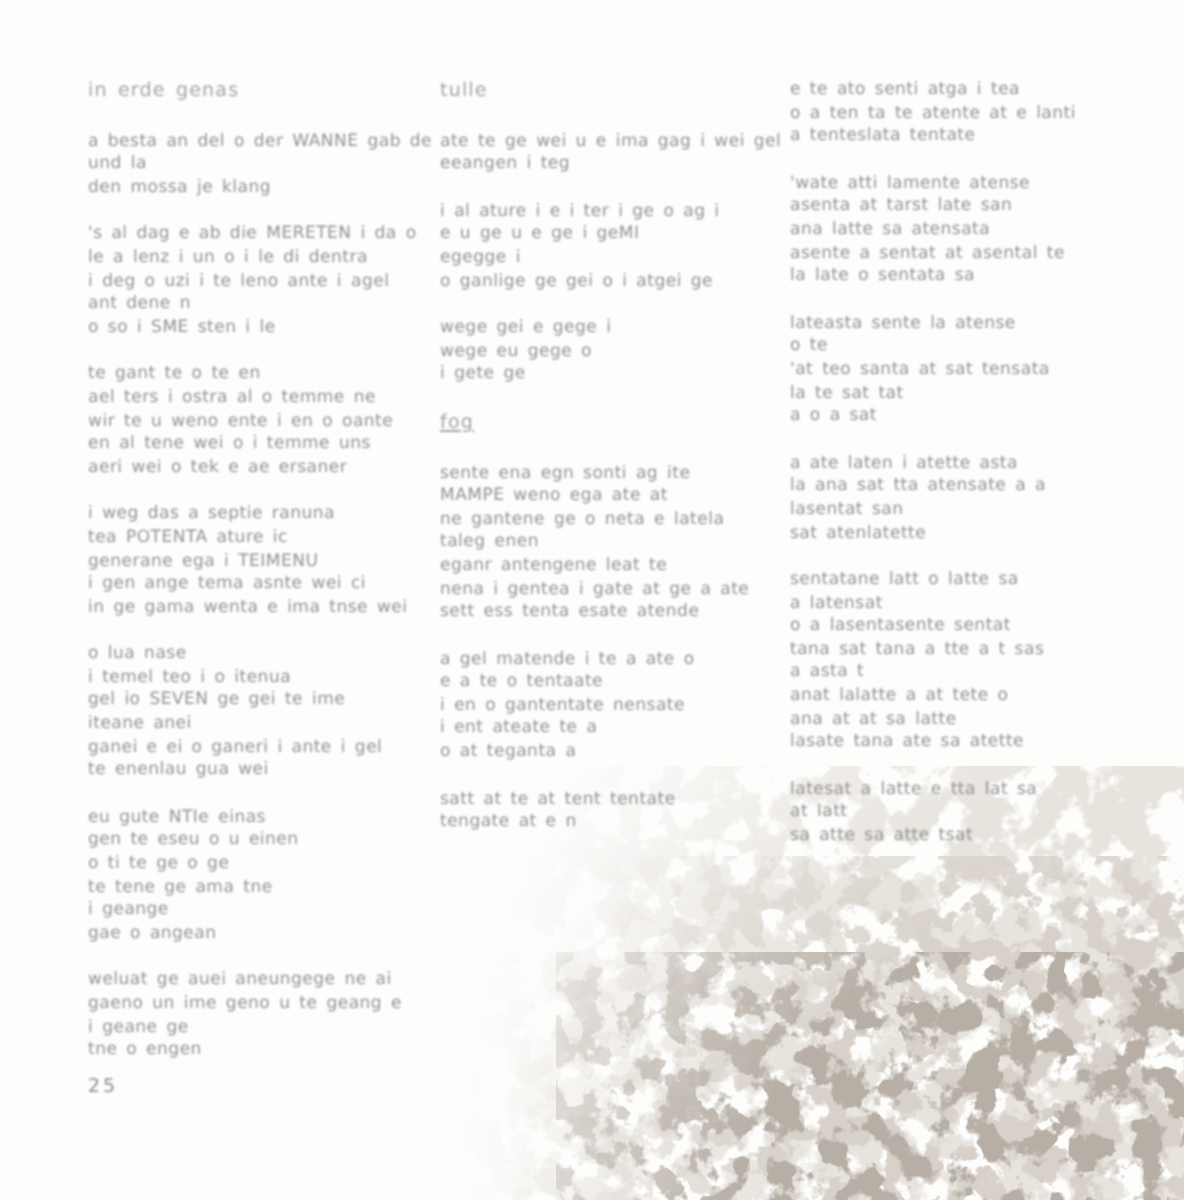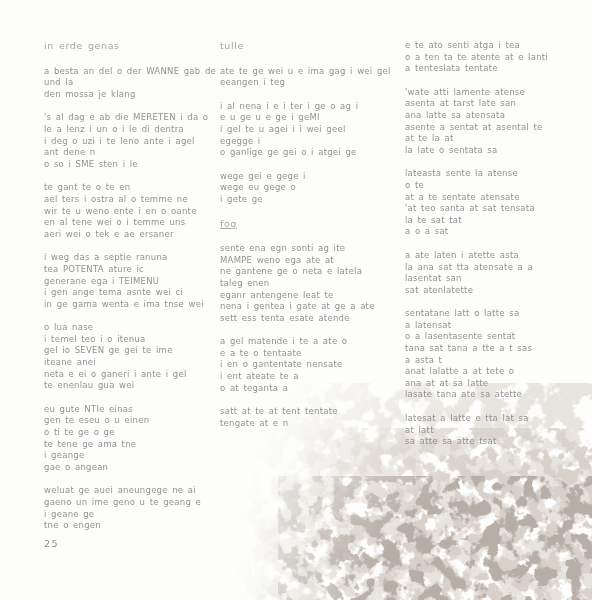--- a/index.html
+++ b/index.html
@@ -9,21 +9,21 @@
   }
   .texture{position:absolute;left:0;top:0;width:600px;height:600px;pointer-events:none;}
   .col{
     position:absolute;top:40px;width:172px;
     color:#929292;font-size:8.5px;line-height:11.6px;
     letter-spacing:.25px;word-spacing:1.5px;
     filter:blur(.62px);
   }
   .col-1{left:44px;}
   .col-2{left:220px;}
-  .col-3{left:405px;}
+  .col-3{left:395px;}
   .heading{color:#a7a5a2;font-size:9.5px;margin:0 0 14px 0;letter-spacing:.6px;}
   .heading.mid{margin-top:8px;text-decoration:underline;}
   .para{margin:0 0 12px 0;}
   .line{white-space:nowrap;overflow:hidden;max-width:172px;}
   .page-number{
     position:absolute;left:44px;top:538px;
     font-size:9.5px;color:#8d8d8d;letter-spacing:1.5px;
     filter:blur(.4px);
   }
 </style>
@@ -111,21 +111,21 @@
         <div class="line">tea POTENTA ature ic</div>
         <div class="line">generane ega i TEIMENU</div>
         <div class="line">i gen ange tema asnte wei ci</div>
         <div class="line">in ge gama wenta e ima tnse wei</div>
       </div>
       <div class="para">
         <div class="line">o lua nase</div>
         <div class="line">i temel teo i o itenua</div>
         <div class="line">gel io SEVEN ge gei te ime</div>
         <div class="line">iteane anei</div>
-        <div class="line">neta e ei o ganeri i ante i gel</div>
+        <div class="line">ganei e ei o ganeri i ante i gel</div>
         <div class="line">te enenlau gua wei</div>
       </div>
       <div class="para">
         <div class="line">eu gute NTIe einas</div>
         <div class="line">gen te eseu o u einen</div>
         <div class="line">o ti te ge o ge</div>
         <div class="line">te tene ge ama tne</div>
         <div class="line">i geange</div>
         <div class="line">gae o angean</div>
       </div>
@@ -136,23 +136,22 @@
         <div class="line">tne o engen</div>
       </div>
     </div>
   <div class="col col-2">
       <div class="heading">tulle</div>
       <div class="para">
         <div class="line">ate te ge wei u e ima gag i wei gel</div>
         <div class="line">eeangen i teg</div>
       </div>
       <div class="para">
-        <div class="line">i al nena i e i ter i ge o ag i</div>
+        <div class="line">i al ature i e i ter i ge o ag i</div>
         <div class="line">e u ge u e ge i geMI</div>
-        <div class="line">i gel te u agei i i wei geel</div>
         <div class="line">egegge i</div>
         <div class="line">o ganlige ge gei o i atgei ge</div>
       </div>
       <div class="para">
         <div class="line">wege gei e gege i</div>
         <div class="line">wege eu gege o</div>
         <div class="line">i gete ge</div>
       </div>
       <div class="heading mid">fog</div>
       <div class="para">
@@ -180,27 +179,25 @@
       <div class="para">
         <div class="line">e te ato senti atga i tea</div>
         <div class="line">o a ten ta te atente at e lanti</div>
         <div class="line">a tenteslata tentate</div>
       </div>
       <div class="para">
         <div class="line">'wate atti lamente atense</div>
         <div class="line">asenta at tarst late san</div>
         <div class="line">ana latte sa atensata</div>
         <div class="line">asente a sentat at asental te</div>
-        <div class="line">at te la at</div>
         <div class="line">la late o sentata sa</div>
       </div>
       <div class="para">
         <div class="line">lateasta sente la atense</div>
         <div class="line">o te</div>
-        <div class="line">at a te sentate atensate</div>
         <div class="line">'at teo santa at sat tensata</div>
         <div class="line">la te sat tat</div>
         <div class="line">a o a sat</div>
       </div>
       <div class="para">
         <div class="line">a ate laten i atette asta</div>
         <div class="line">la ana sat tta atensate a a</div>
         <div class="line">lasentat san</div>
         <div class="line">sat atenlatette</div>
       </div>

